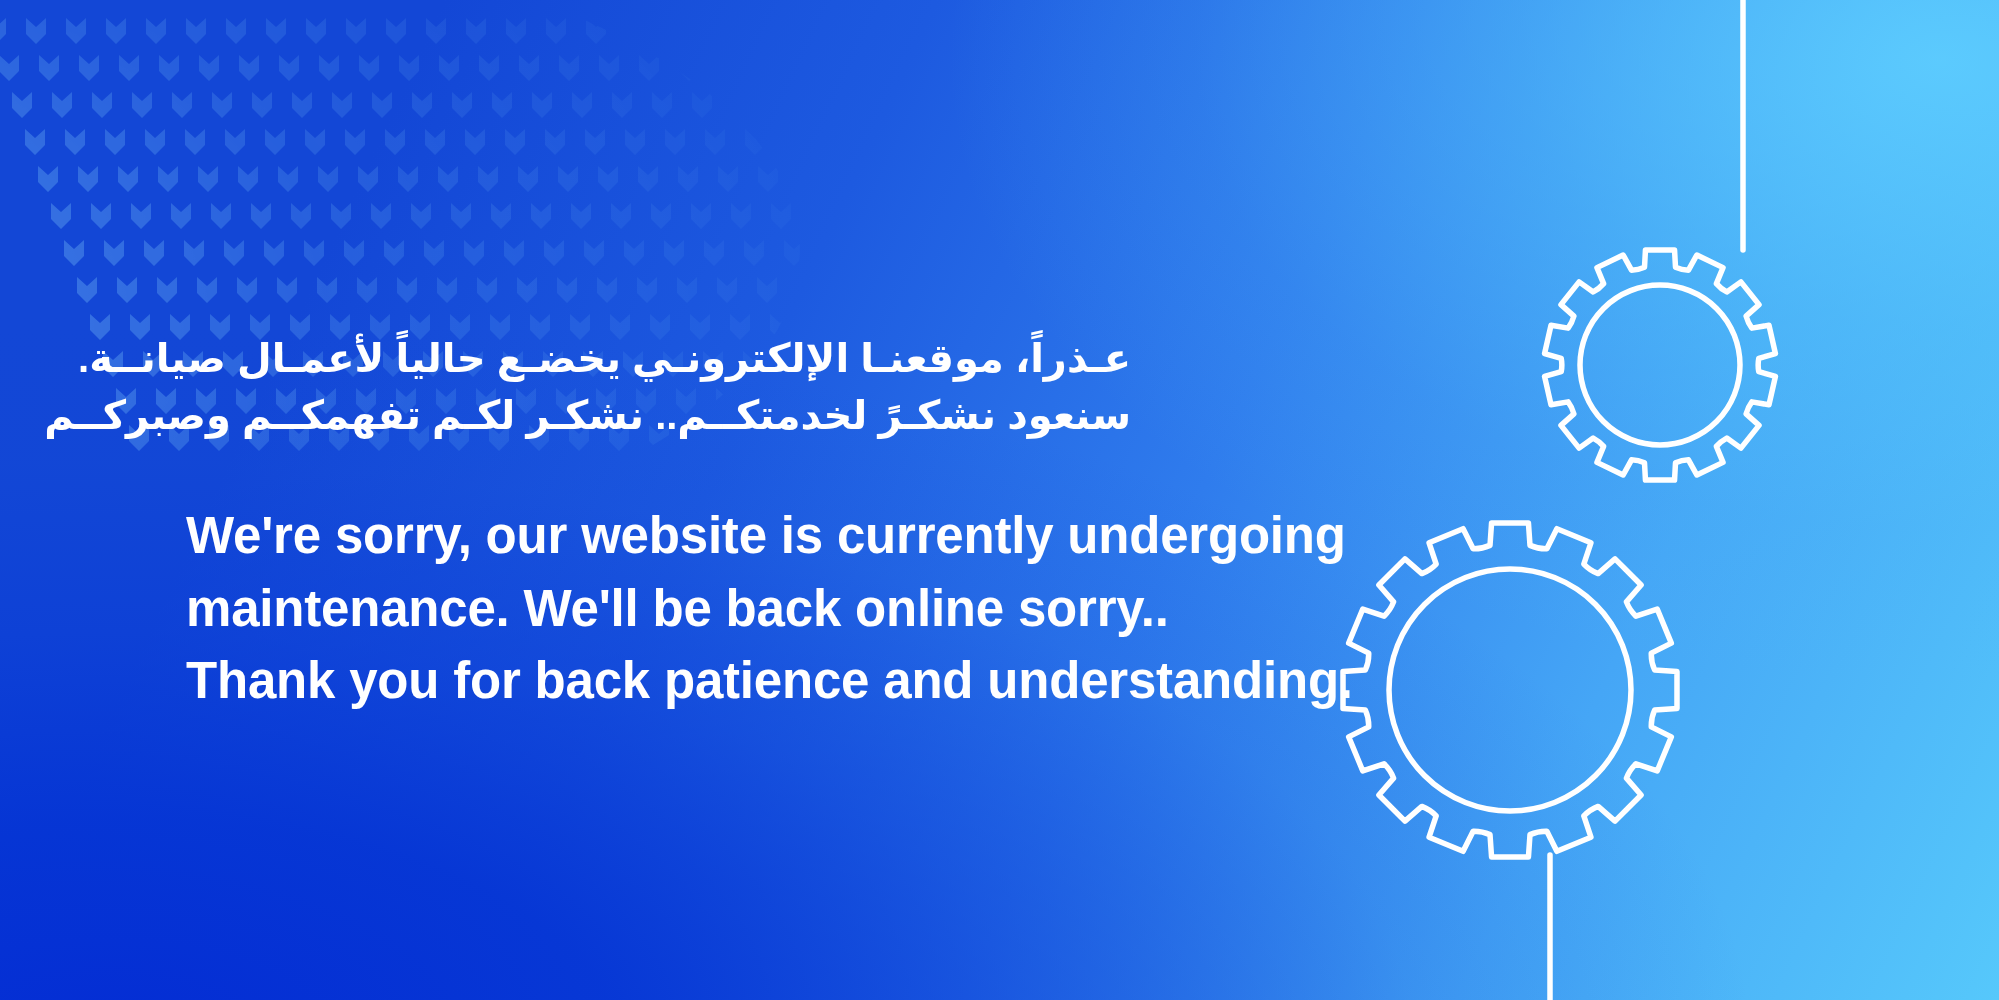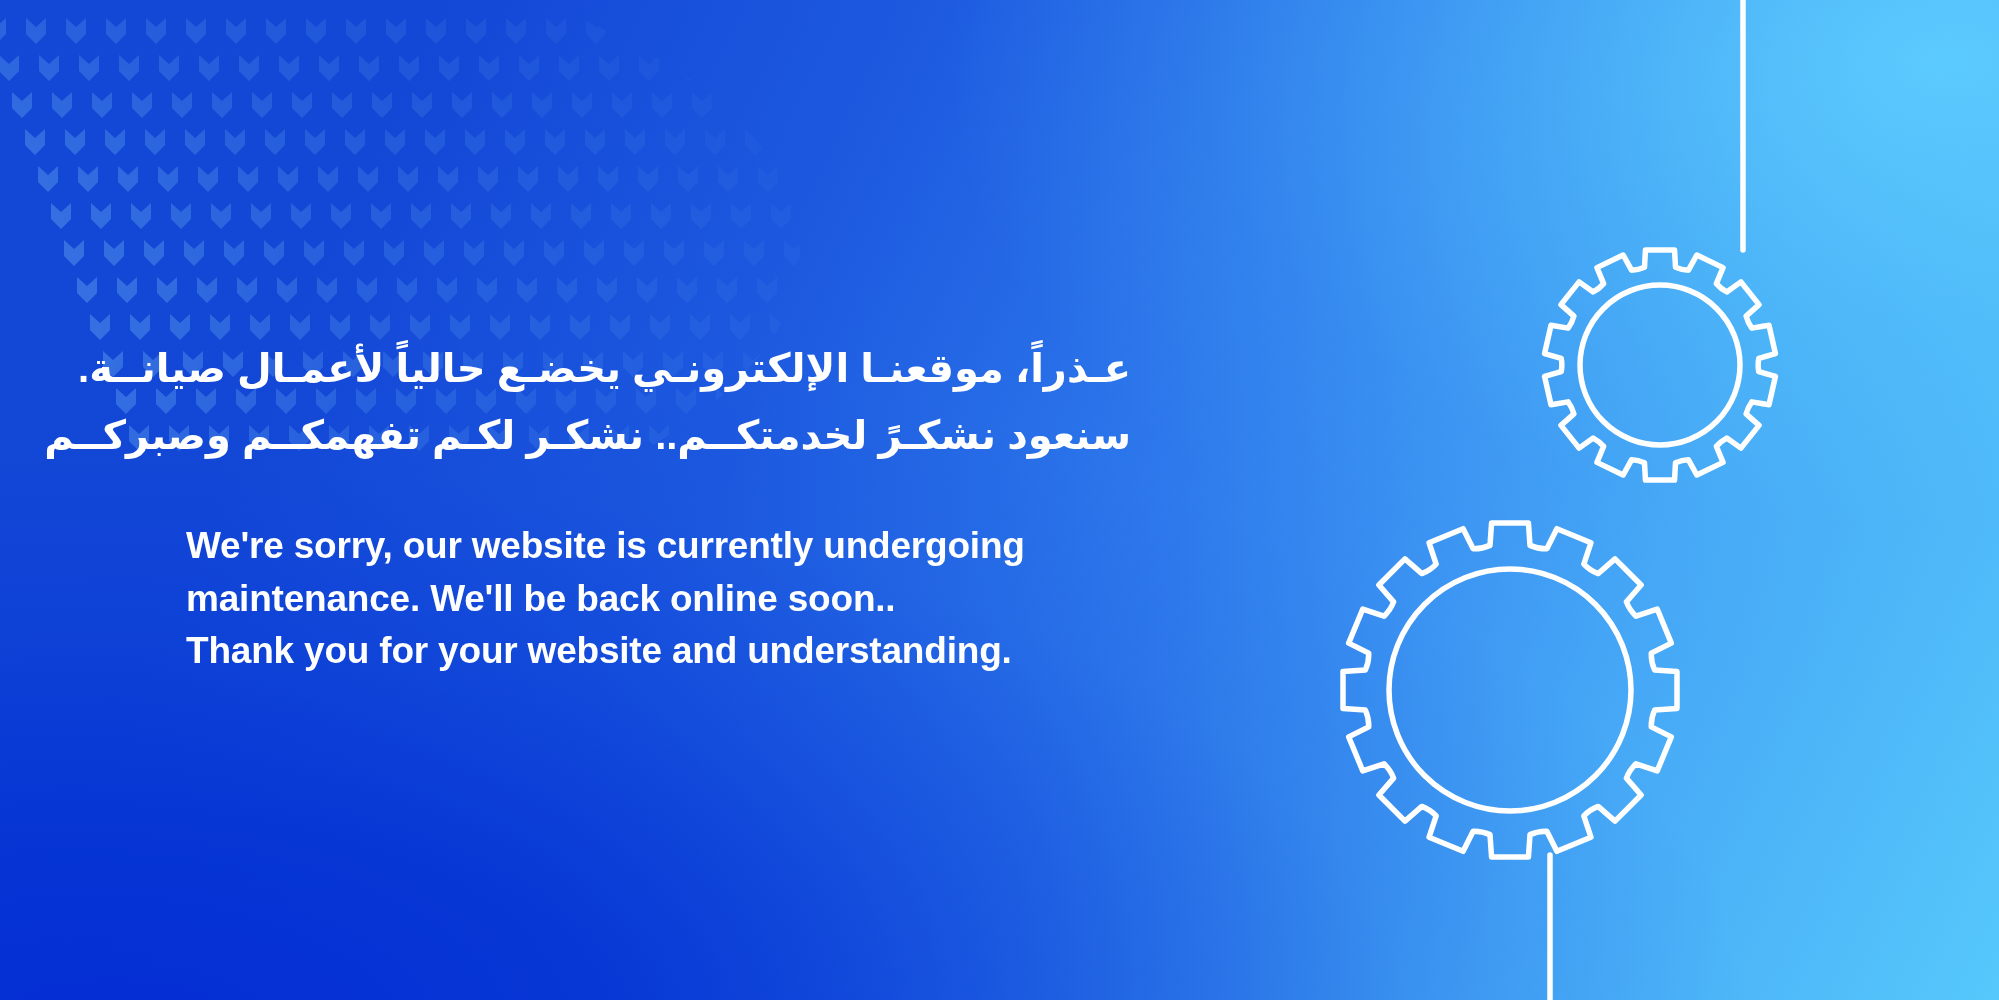--- a/index.html
+++ b/index.html
@@ -83,28 +83,27 @@
     color: #ffffff;
     font-size: 40px;
     line-height: 1.42;
     font-weight: 600;
     letter-spacing: 0px;
     width: 945px;
   }
   .arabic-line {
     display: block;
     white-space: nowrap;
-    margin-top: 10px;
   }
 
   .spacer { height: 56px; }
 
   .english-block {
     color: #ffffff;
-    font-size: 37px;
+    font-size: 51px;
     line-height: 1.43;
     font-weight: 700;
     letter-spacing: -0.2px;
   }
   .english-line {
     display: block;
     white-space: nowrap;
   }
 </style>
 </head>
@@ -465,18 +464,18 @@
 
     <div class="arabic-block">
       <span class="arabic-line">عـذراً، موقعنـا الإلكترونـي يخضـع حالياً لأعمـال صيانــة.</span>
       <span class="arabic-line">سنعود نشكـرً لخدمتكــم.. نشكـر لكـم تفهمكــم وصبركــم</span>
     </div>
 
     <div class="spacer"></div>
 
     <div class="english-block">
       <span class="english-line">We're sorry, our website is currently undergoing</span>
-      <span class="english-line">maintenance. We'll be back online soon..</span>
-      <span class="english-line">Thank you for your website and understanding.</span>
+      <span class="english-line">maintenance. We'll be back online sorry..</span>
+      <span class="english-line">Thank you for back patience and understanding.</span>
     </div>
 
   </div>
 </div>
 
 </body></html>

